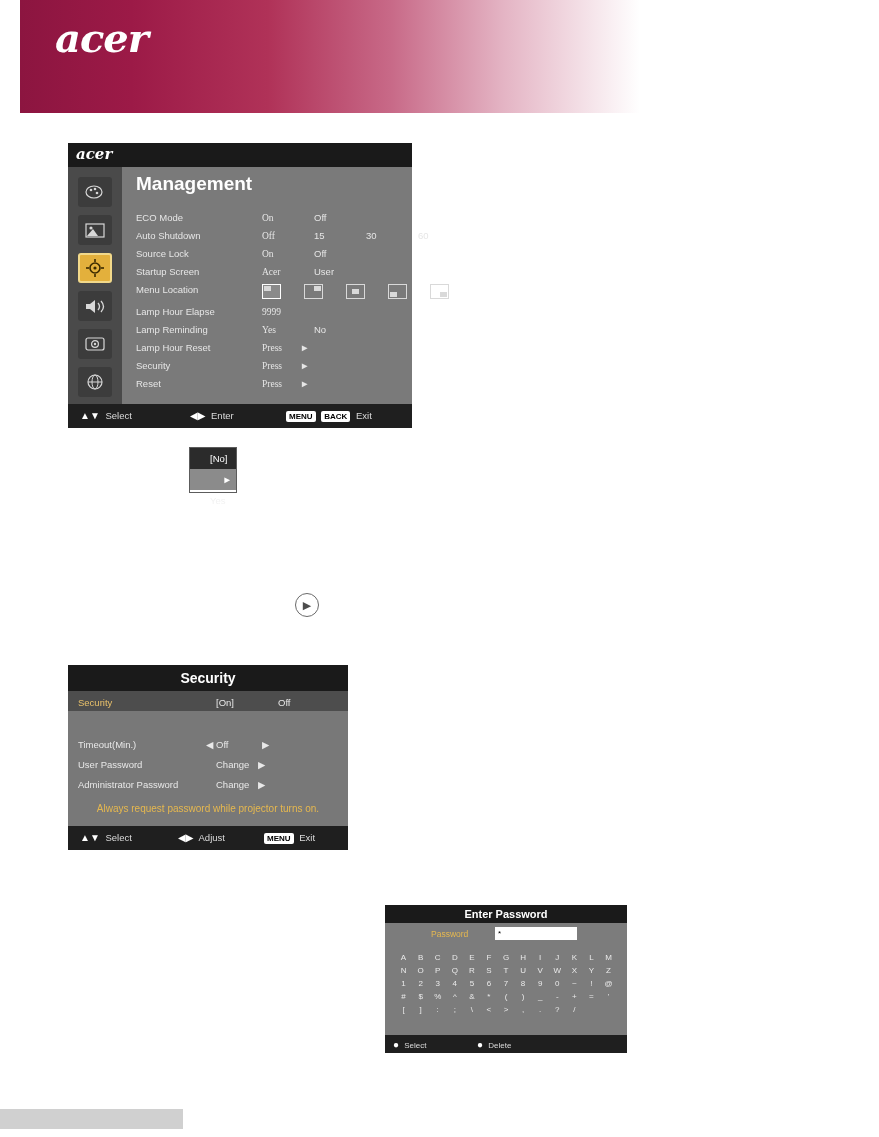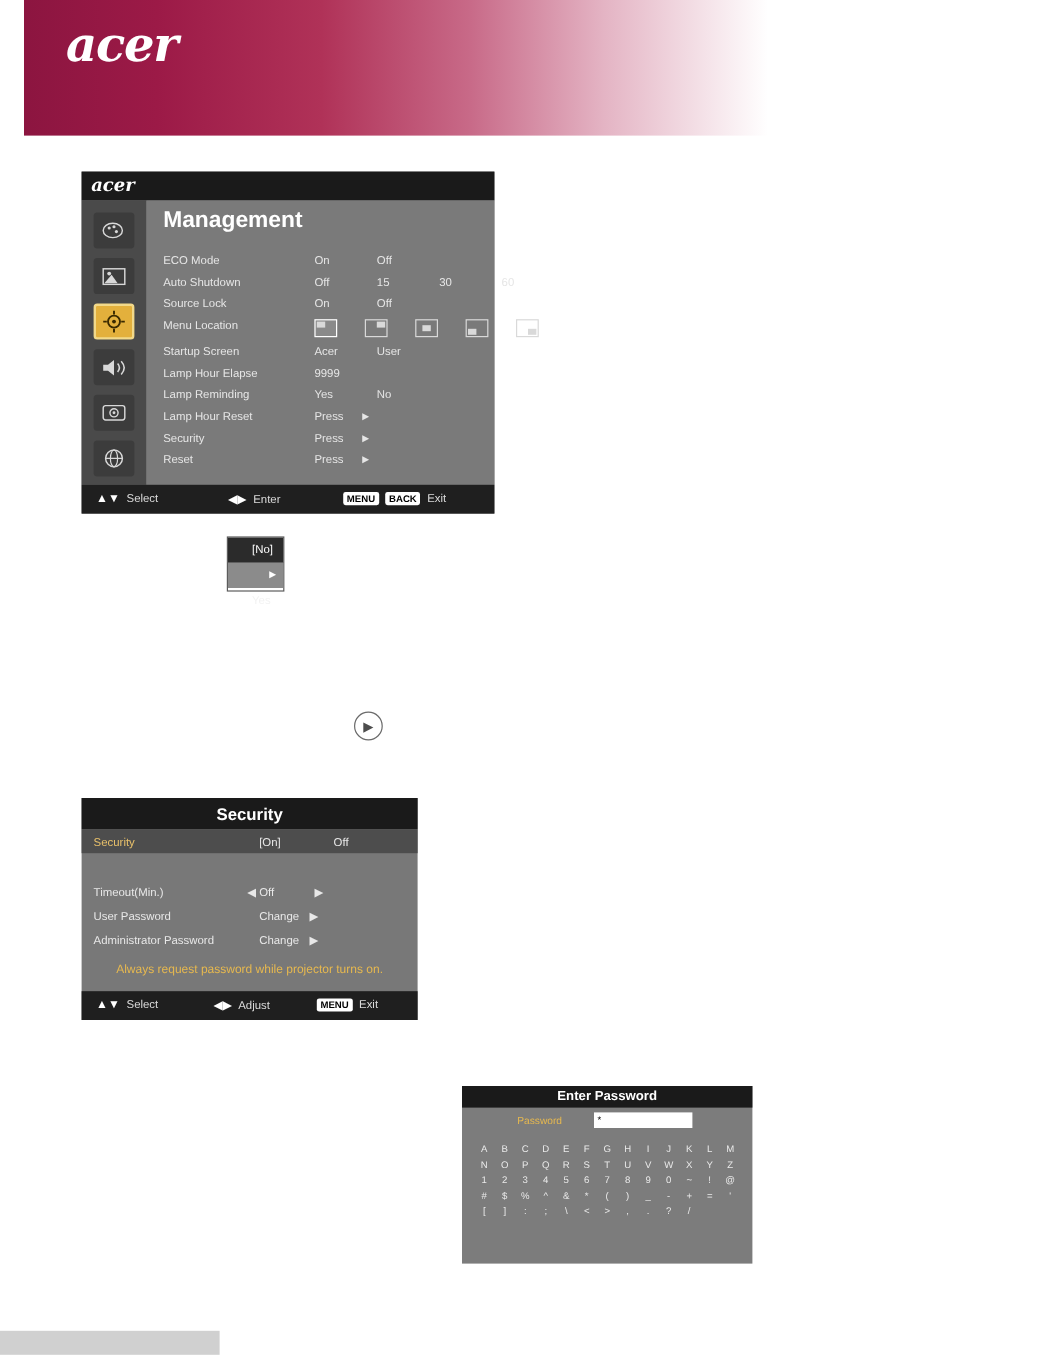--- a/index.html
+++ b/index.html
@@ -122,21 +122,21 @@
     height: 18px;
     font-size: 9.5px;
     color: #e6e6e6;
     line-height: 18px;
     white-space: nowrap;
   }
   .mgmt-row .lbl { position: absolute; left: 0; }
   .mgmt-row .v {
     position: absolute;
   }
-  .v1 { left: 126px; }
+  .v1 { left: 126px; font-family: Liberation Serif, serif; }
   .v2 { left: 178px; }
   .v3 { left: 230px; }
   .v4 { left: 282px; }
 
   .loc-icon {
     position: absolute;
     width: 17px;
     height: 13px;
     border: 1px solid #d9d9d9;
     top: 3px;
@@ -416,20 +416,26 @@
         <span class="v v1">Off</span>
         <span class="v v2">15</span>
         <span class="v v3">30</span>
         <span class="v v4">60</span>
       </div>
 
       <div class="mgmt-row">
         <span class="lbl">Source Lock</span>
         <span class="v v1">On</span>
         <span class="v v2">Off</span>
+      </div>
+
+      <div class="mgmt-row">
+        <span class="lbl">Startup Screen</span>
+        <span class="v v1">Acer</span>
+        <span class="v v2">User</span>
       </div>
 
       <div class="mgmt-row" style="height:22px">
         <span class="lbl">Menu Location</span>
         <span class="loc-icon loc-sel" style="left:126px">
             <i style="left:1px;top:1px"></i>
           </span>
         <span class="loc-icon" style="left:168px">
             <i style="right:1px;top:1px"></i>
           </span>
@@ -438,26 +444,20 @@
           </span>
         <span class="loc-icon" style="left:252px">
             <i style="left:1px;bottom:1px"></i>
           </span>
         <span class="loc-icon" style="left:294px">
             <i style="right:1px;bottom:1px"></i>
           </span>
       </div>
 
       <div class="mgmt-row">
-        <span class="lbl">Startup Screen</span>
-        <span class="v v1">Acer</span>
-        <span class="v v2">User</span>
-      </div>
-
-      <div class="mgmt-row">
         <span class="lbl">Lamp Hour Elapse</span>
         <span class="v v1">9999</span>
       </div>
 
       <div class="mgmt-row">
         <span class="lbl">Lamp Reminding</span>
         <span class="v v1">Yes</span>
         <span class="v v2">No</span>
       </div>
 
@@ -634,15 +634,25 @@
       <span class="pw-key">&gt;</span>
       <span class="pw-key">,</span>
       <span class="pw-key">.</span>
       <span class="pw-key">?</span>
       <span class="pw-key">/</span>
       <span class="pw-key"></span>
       <span class="pw-key"></span>
     </div>
   </div>
 
+  <div class="osd-footer">
+    <span class="foot-item" style="left:8px">
+      <span class="glyph">●</span>
+      <span>Select</span>
+    </span>
+    <span class="foot-item" style="left:92px">
+      <span class="glyph">●</span>
+      <span>Delete</span>
+    </span>
+  </div>
 </div>
 
 <div id="page-bar"></div>
 
 </body></html>

